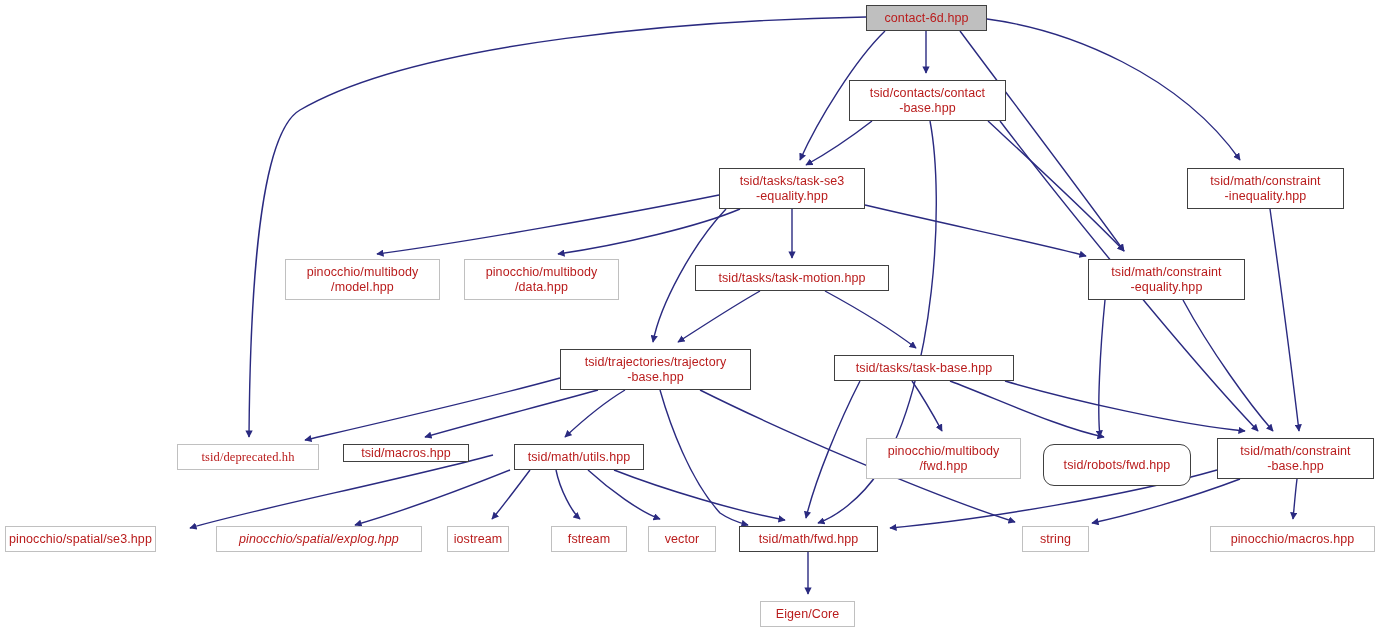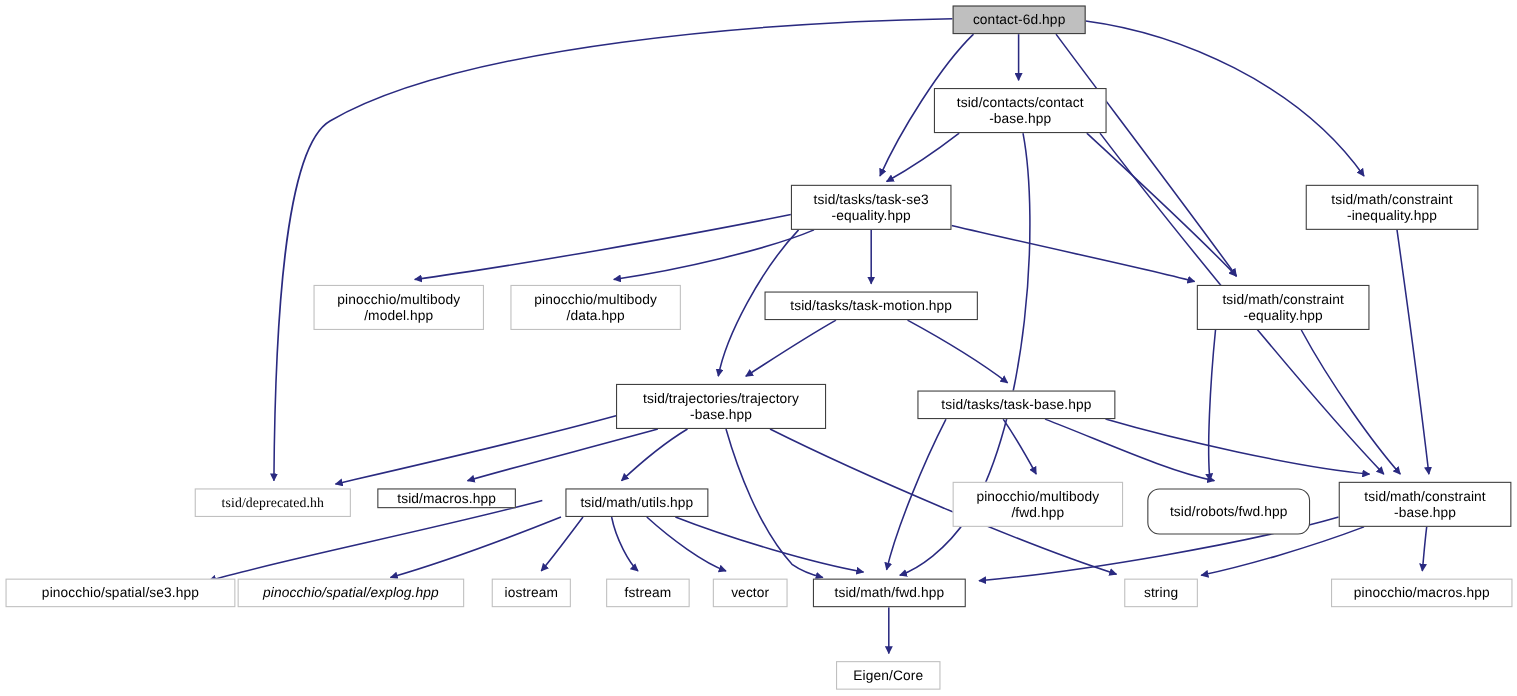--- a/index.html
+++ b/index.html
@@ -25,21 +25,21 @@
   }
   .node {
     position: absolute;
     box-sizing: border-box;
     display: flex;
     align-items: center;
     justify-content: center;
     text-align: center;
     background: #ffffff;
     border: 1px solid #c0c0c0;
-    color: #000000;
+    color: #b91c1c;
     font-size: 12.5px;
     line-height: 15px;
     letter-spacing: 0.1px;
     white-space: pre-line;
     padding: 0 4px;
     z-index: 2;
   }
   .node.local {
     border: 1px solid #404040;
   }
@@ -118,23 +118,23 @@
 -base.hpp</div>
       <div class="node local" style="left: 834px; top: 355px; width: 180px; height: 26px;">tsid/tasks/task-base.hpp</div>
       <div class="node external" style="left: 177px; top: 444px; width: 142px; height: 26px; font-family: Liberation Serif, serif;">tsid/deprecated.hh</div>
       <div class="node local" style="left: 343px; top: 444px; width: 126px; height: 18px;">tsid/macros.hpp</div>
       <div class="node local" style="left: 514px; top: 444px; width: 130px; height: 26px;">tsid/math/utils.hpp</div>
       <div class="node external" style="left: 866px; top: 438px; width: 155px; height: 41px;">pinocchio/multibody
 /fwd.hpp</div>
       <div class="node local" style="left: 1043px; top: 444px; width: 148px; height: 42px; border-radius: 11px;">tsid/robots/fwd.hpp</div>
       <div class="node local" style="left: 1217px; top: 438px; width: 157px; height: 41px;">tsid/math/constraint
 -base.hpp</div>
-      <div class="node external" style="left: 5px; top: 526px; width: 209px; height: 26px; text-align: center;">pinocchio/spatial/se3.hpp</div>
+      <div class="node external" style="left: 5px; top: 526px; width: 151px; height: 26px; text-align: center;">pinocchio/spatial/se3.hpp</div>
       <div class="node external" style="left: 216px; top: 526px; width: 206px; height: 26px; font-style: italic;">pinocchio/spatial/explog.hpp</div>
-      <div class="node external" style="left: 447px; top: 526px; width: 72px; height: 26px;">iostream</div>
+      <div class="node external" style="left: 447px; top: 526px; width: 62px; height: 26px;">iostream</div>
       <div class="node external" style="left: 551px; top: 526px; width: 76px; height: 26px;">fstream</div>
       <div class="node external" style="left: 648px; top: 526px; width: 68px; height: 26px;">vector</div>
       <div class="node local" style="left: 739px; top: 526px; width: 139px; height: 26px;">tsid/math/fwd.hpp</div>
       <div class="node external" style="left: 1022px; top: 526px; width: 67px; height: 26px;">string</div>
       <div class="node external" style="left: 1210px; top: 526px; width: 165px; height: 26px;">pinocchio/macros.hpp</div>
       <div class="node external" style="left: 760px; top: 601px; width: 95px; height: 26px;">Eigen/Core</div>
     </div>
 </div>
 
 </body></html>

